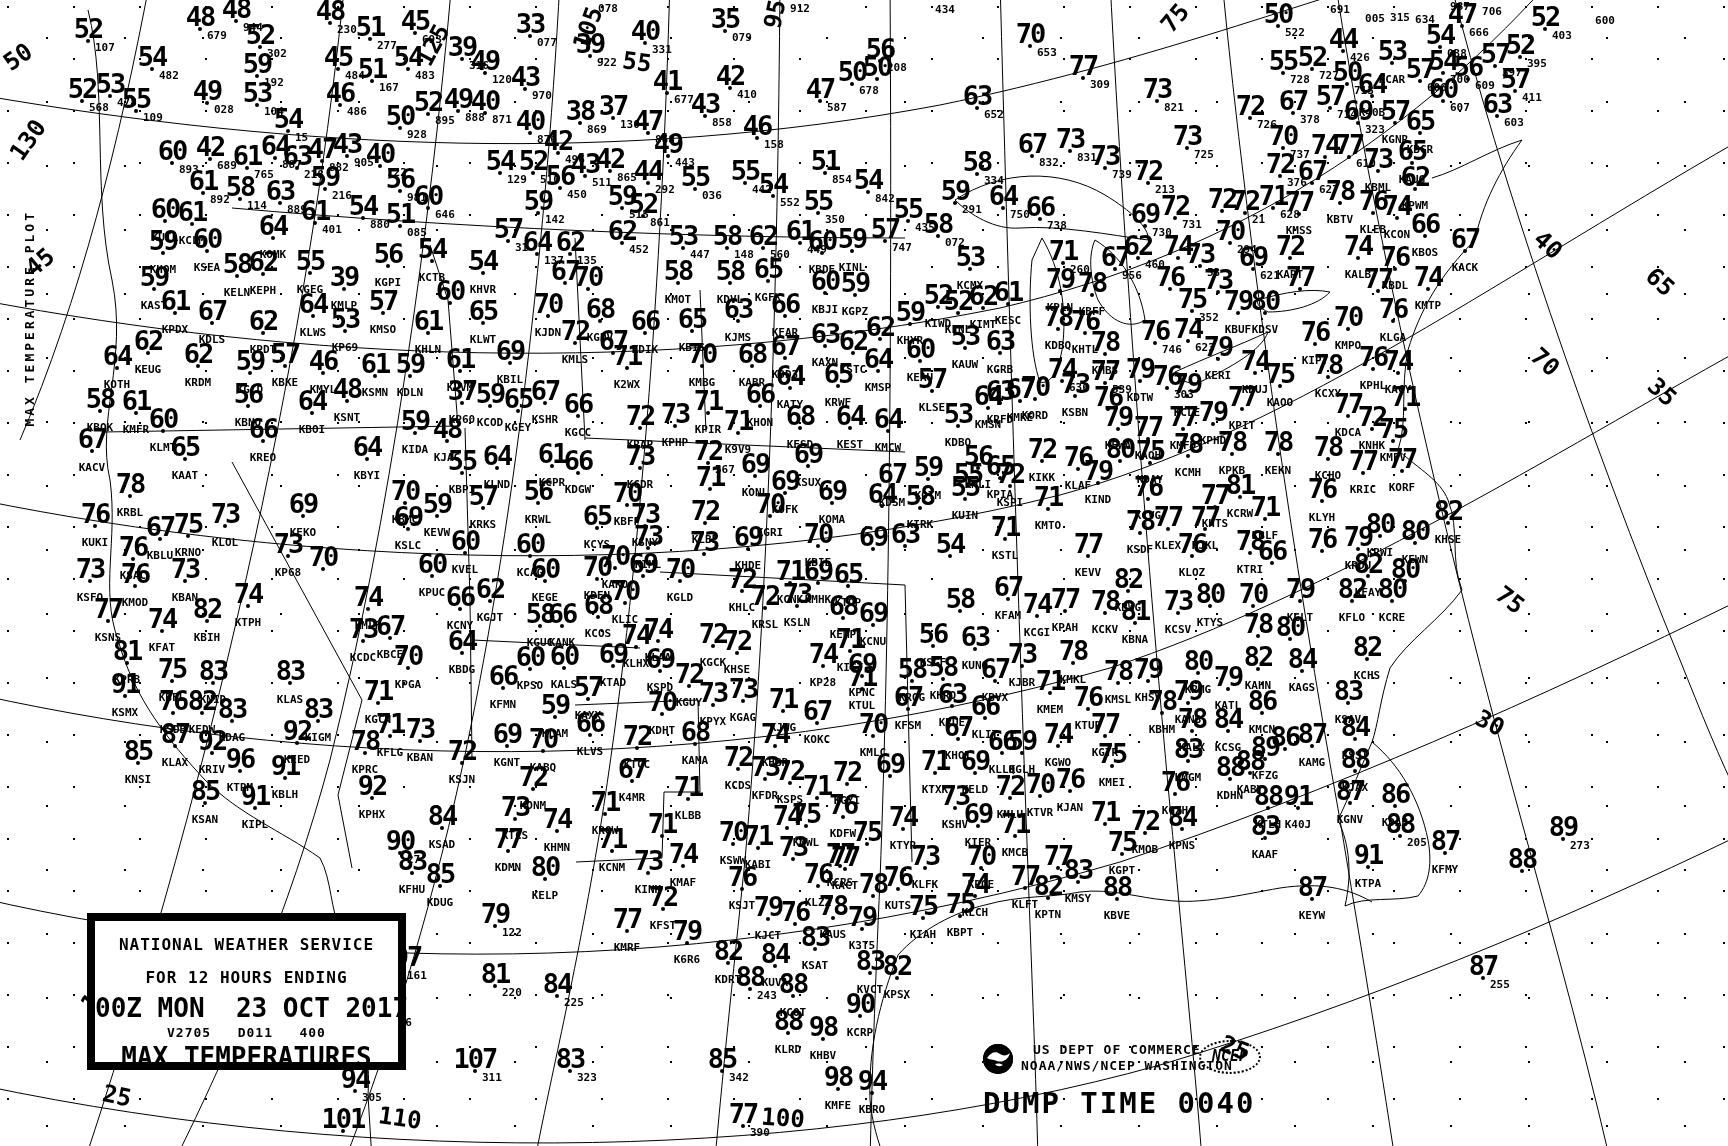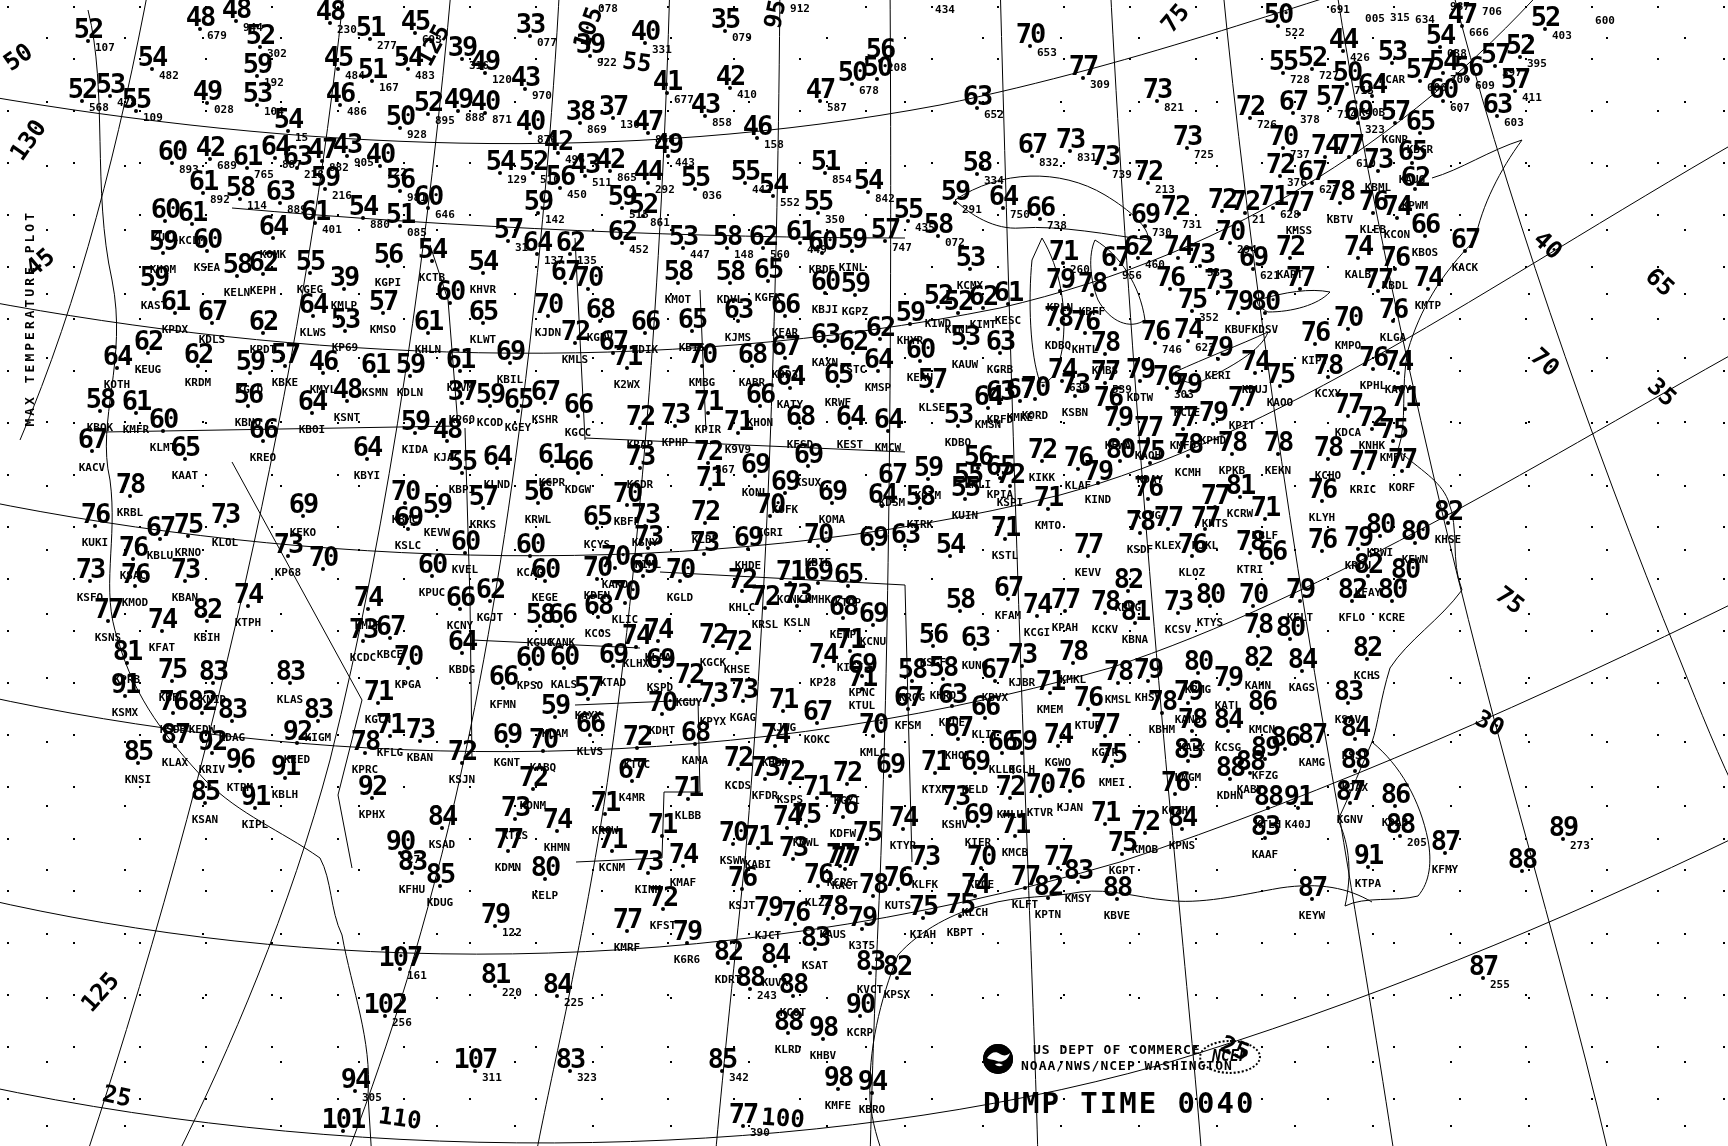--- a/index.html
+++ b/index.html
@@ -3126,20 +3126,27 @@
         <span class="st-a">305</span>
       </div>
       <div class="station" style="left: 343px; top: 1120px;">
         <span class="st-t">101</span>
         <span class="st-dot"></span>
       </div>
     </div>
 
   <div class="side-label">MAX TEMPERATURE PLOT</div>
 
+  <div class="legend">
+    <div class="l1">NATIONAL WEATHER SERVICE</div>
+    <div class="l2">FOR 12 HOURS ENDING</div>
+    <div class="l3">00Z MON  23 OCT 2017</div>
+    <div class="l4">V2705   D011   400</div>
+    <div class="l5">MAX TEMPERATURES</div>
+  </div>
 
   <div class="footer">
     <div class="noaa-logo">
       <svg width="30" height="30" viewBox="0 0 30 30">
         <circle cx="15" cy="15" r="15" fill="#000"></circle>
         <path d="M4,14 C8,8 13,7 17,10 C20,12 24,12 27,9 C25,16 19,19 14,17 C10,15.5 6,15.5 4,14 Z" fill="#fff"></path>
         <path d="M12,20 C15,19 18,19.5 20,21 C17,23 14,22.5 12,20 Z" fill="#fff"></path>
       </svg>
     </div>
     <div class="dept">US DEPT OF COMMERCE</div>

